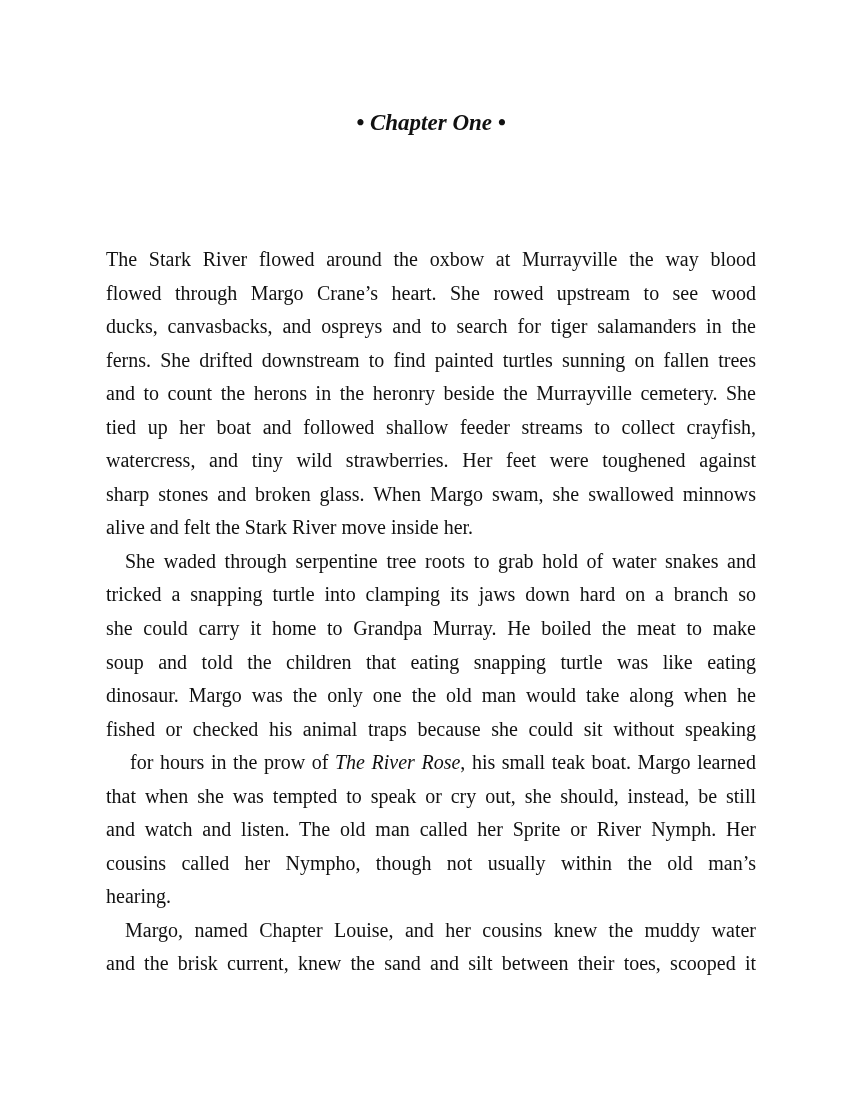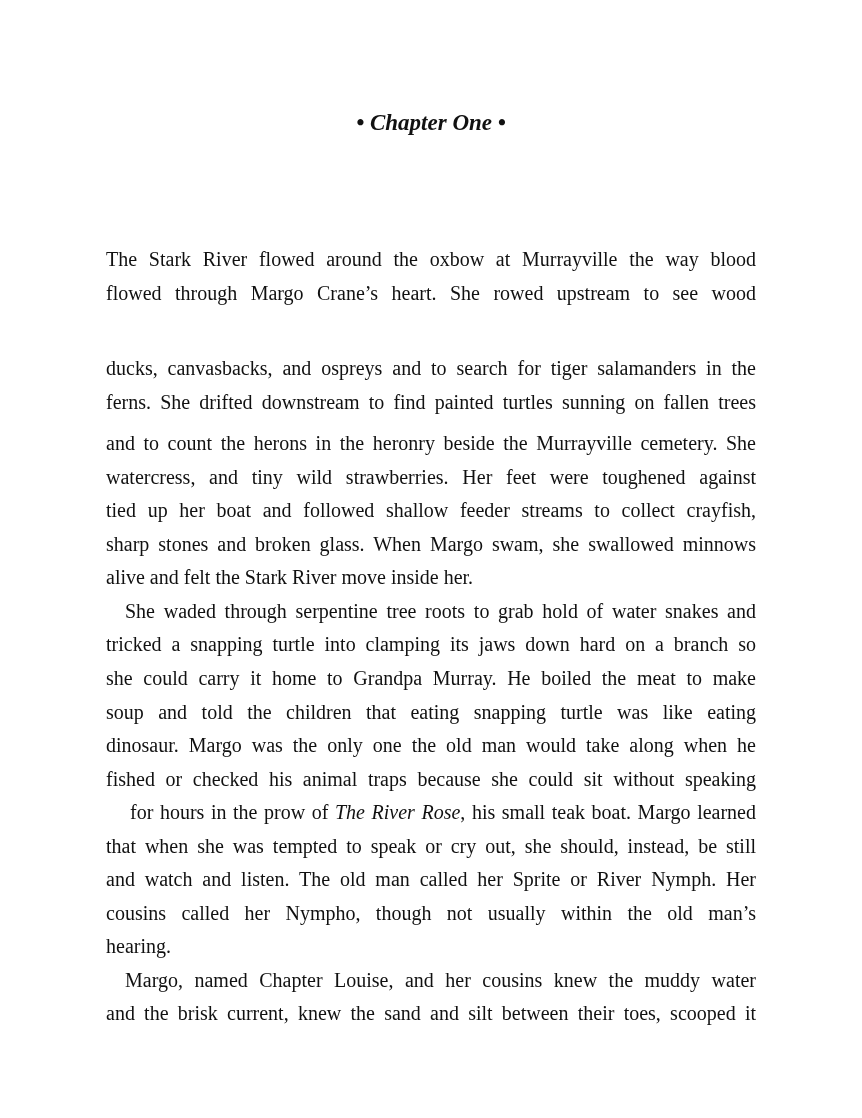--- a/index.html
+++ b/index.html
@@ -66,25 +66,25 @@
 
 <div class="page">
 
   <div class="chapter-title">• Chapter One •</div>
 
   <div class="text-block">
 
     <div>
       <div class="line" style="white-space: normal;">The Stark River flowed around the oxbow at Murrayville the way blood</div>
       <div class="line" style="white-space: normal;">flowed through Margo Crane’s heart. She rowed upstream to see wood</div>
-      <div class="line" style="white-space: normal; margin-top: 42px;">ducks, canvasbacks, and ospreys and to search for tiger salamanders in the</div>
+      <div class="line" style="white-space: normal;">ducks, canvasbacks, and ospreys and to search for tiger salamanders in the</div>
       <div class="line" style="white-space: normal;">ferns. She drifted downstream to find painted turtles sunning on fallen trees</div>
-      <div class="line" style="white-space: normal; margin-top: 8px;">and to count the herons in the heronry beside the Murrayville cemetery. She</div>
+      <div class="line" style="white-space: normal;">and to count the herons in the heronry beside the Murrayville cemetery. She</div>
+      <div class="line" style="white-space: normal;">tied up her boat and followed shallow feeder streams to collect crayfish,</div>
       <div class="line" style="white-space: normal;">watercress, and tiny wild strawberries. Her feet were toughened against</div>
-      <div class="line" style="white-space: normal;">tied up her boat and followed shallow feeder streams to collect crayfish,</div>
       <div class="line" style="white-space: normal;">sharp stones and broken glass. When Margo swam, she swallowed minnows</div>
       <div class="line last" style="white-space: normal;">alive and felt the Stark River move inside her.</div>
     </div>
 
     <div>
       <div class="line indent" style="white-space: normal;">She waded through serpentine tree roots to grab hold of water snakes and</div>
       <div class="line" style="white-space: normal;">tricked a snapping turtle into clamping its jaws down hard on a branch so</div>
       <div class="line" style="white-space: normal;">she could carry it home to Grandpa Murray. He boiled the meat to make</div>
       <div class="line" style="white-space: normal;">soup and told the children that eating snapping turtle was like eating</div>
       <div class="line" style="white-space: normal;">dinosaur. Margo was the only one the old man would take along when he</div>

